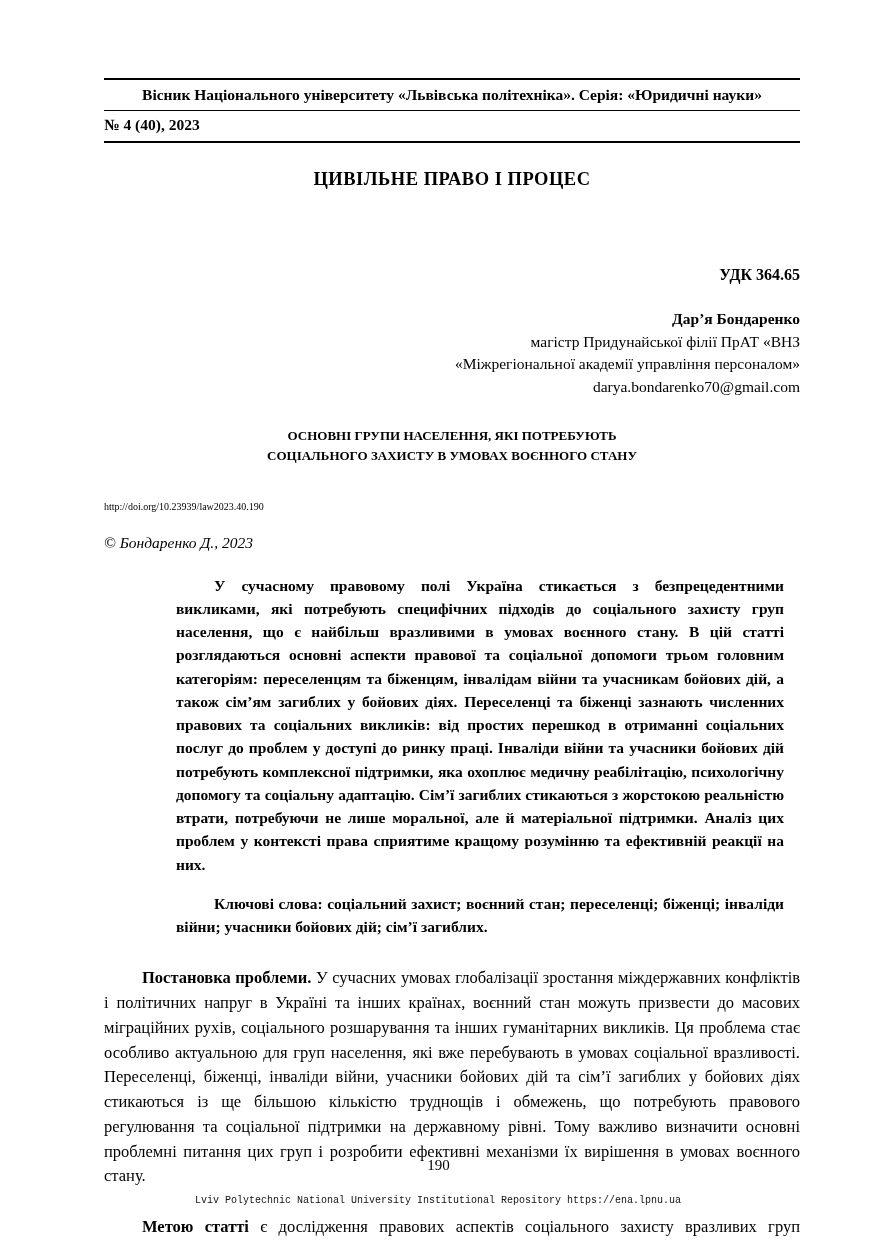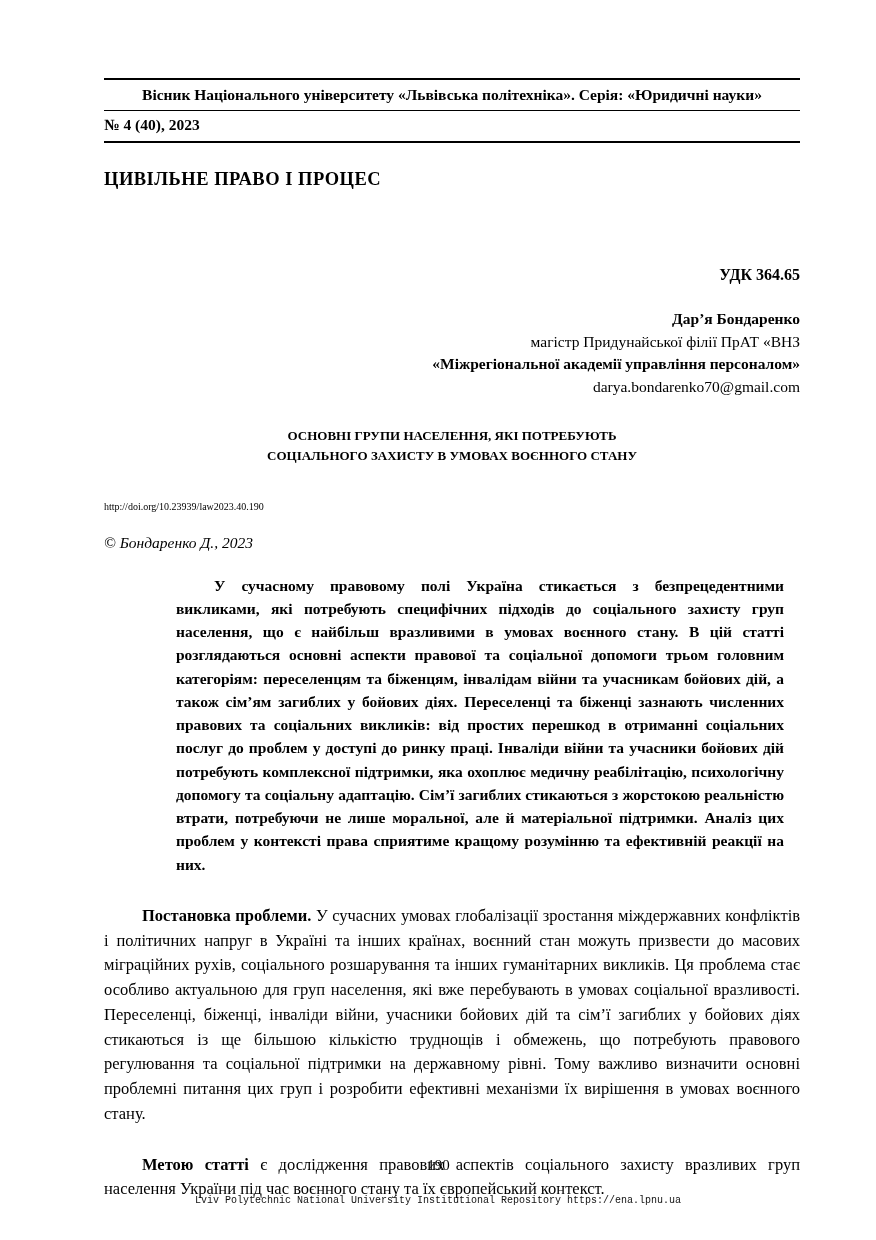--- a/index.html
+++ b/index.html
@@ -27,41 +27,42 @@
     line-height: 1.25;
   }
   .issue-number {
     font-weight: bold;
     font-size: 15.5px;
     padding: 5px 0 7px 0;
   }
 
   .section-title {
     margin-top: 26px;
+    text-align: center;
     font-weight: bold;
     font-size: 18.5px;
     letter-spacing: 0.5px;
   }
 
   .udc {
     margin-top: 76px;
     text-align: right;
     font-weight: bold;
     font-size: 16px;
     font-family: Liberation Serif, serif;
   }
 
   .author-block {
     margin-top: 24px;
     text-align: right;
     font-size: 15.5px;
     line-height: 1.45;
   }
   .author-name { font-weight: bold; }
-  .affil-bold  { font-weight: bold; text-align: right; }
+  .affil-bold  { font-weight: normal; text-align: right; }
 
   .article-title {
     margin-top: 28px;
     text-align: center;
     font-weight: bold;
     font-size: 13px;
     line-height: 1.55;
   }
 
   .doi {
@@ -139,20 +140,21 @@
     <div>ОСНОВНІ ГРУПИ НАСЕЛЕННЯ, ЯКІ ПОТРЕБУЮТЬ</div>
     <div>СОЦІАЛЬНОГО ЗАХИСТУ В УМОВАХ ВОЄННОГО СТАНУ</div>
   </div>
 
   <div class="doi">http://doi.org/10.23939/law2023.40.190</div>
 
   <div class="copyright">© Бондаренко Д., 2023</div>
 
   <div class="abstract-block">
     <p>У сучасному правовому полі Україна стикається з безпрецедентними викликами, які потребують специфічних підходів до соціального захисту груп населення, що є найбільш вразливими в умовах воєнного стану. В цій статті розглядаються основні аспекти правової та соціальної допомоги трьом головним категоріям: переселенцям та біженцям, інвалідам війни та учасникам бойових дій, а також сім’ям загиблих у бойових діях. Переселенці та біженці зазнають численних правових та соціальних викликів: від простих перешкод в отриманні соціальних послуг до проблем у доступі до ринку праці. Інваліди війни та учасники бойових дій потребують комплексної підтримки, яка охоплює медичну реабілітацію, психологічну допомогу та соціальну адаптацію. Сім’ї загиблих стикаються з жорстокою реальністю втрати, потребуючи не лише моральної, але й матеріальної підтримки. Аналіз цих проблем у контексті права сприятиме кращому розумінню та ефективній реакції на них.</p>
+    <p><span class="lead-bold">Ключові слова:</span><span> соціальний захист; воєнний стан; переселенці; біженці; інваліди війни; учасники бойових дій; сім’ї загиблих.</span></p>
   </div>
 
   <div class="body-text">
     <p class="p-problem"><span class="lead-bold">Постановка проблеми.</span><span> У сучасних умовах глобалізації зростання міждержавних конфліктів і політичних напруг в Україні та інших країнах, воєнний стан можуть призвести до масових міграційних рухів, соціального розшарування та інших гуманітарних викликів. Ця проблема стає особливо актуальною для груп населення, які вже перебувають в умовах соціальної вразливості. Переселенці, біженці, інваліди війни, учасники бойових дій та сім’ї загиблих у бойових діях стикаються із ще більшою кількістю труднощів і обмежень, що потребують правового регулювання та соціальної підтримки на державному рівні. Тому важливо визначити основні проблемні питання цих груп і розробити ефективні механізми їх вирішення в умовах воєнного стану.</span></p>
     <p class="p-aim"><span class="lead-bold">Метою статті</span><span> є дослідження правових аспектів соціального захисту вразливих груп населення України під час воєнного стану та їх європейський контекст.</span></p>
   </div>
 
   <div class="page-number">190</div>
   <div class="repo-footer">Lviv Polytechnic National University Institutional Repository https://ena.lpnu.ua</div>
 

